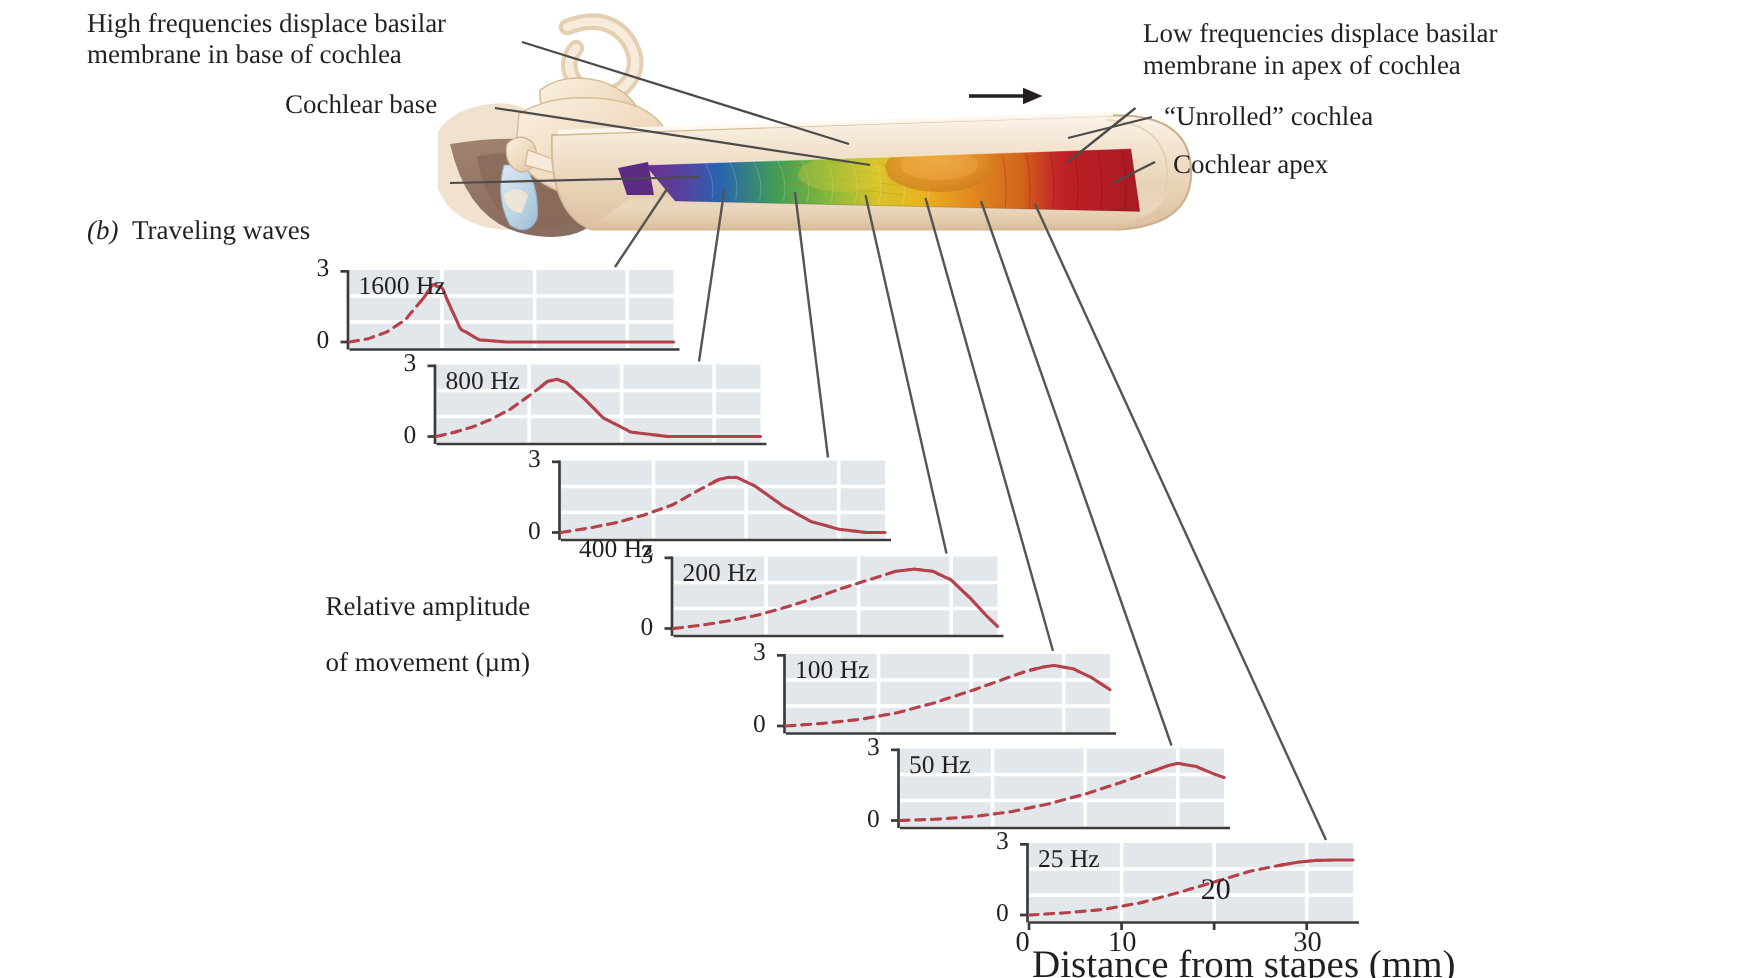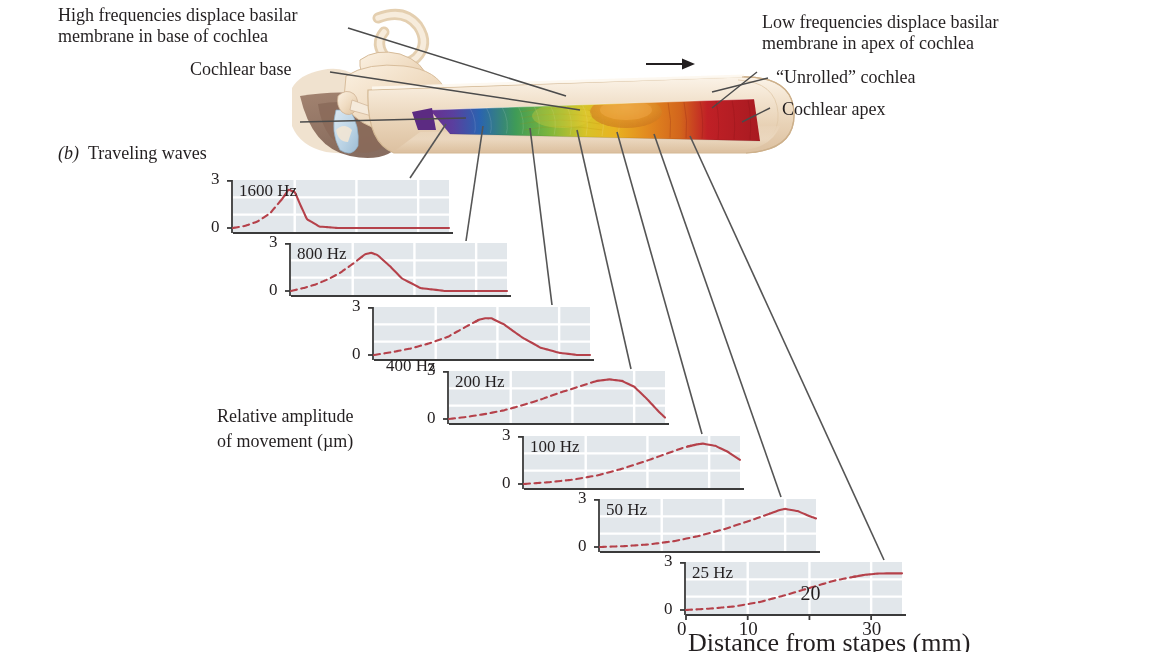--- a/index.html
+++ b/index.html
@@ -295,21 +295,21 @@
   <div class="lbl sz18" style="left:762px;top:12px;">Low frequencies displace basilar
 membrane in apex of cochlea</div>
 
   <div class="lbl sz18" style="left:776px;top:67px;">“Unrolled” cochlea</div>
 
   <div class="lbl sz18" style="left:782px;top:99px;">Cochlear apex</div>
 
   <div class="lbl sz18 ital" style="left:58px;top:143px;">(b)</div>
   <div class="lbl sz18" style="left:88px;top:143px;">Traveling waves</div>
 
-  <div class="lbl sz18" style="left:217px;top:406px;">Relative amplitude</div>
+  <div class="lbl sz18" style="left:217px;top:394px;">Relative amplitude</div>
   <div class="lbl sz18" style="left:217px;top:431px;">of movement (µm)</div>
 
   <div class="lbl sz19" style="left:666px;top:628px;">Distance from stapes (mm)</div>
 
   <div id="overlays">
       <div class="panel-title" style="left: 239px; top: 181px;">1600 Hz</div>
       <div class="axnum" style="left: 211px; top: 169px;">3</div>
       <div class="axnum" style="left: 211px; top: 217px;">0</div>
       <div class="panel-title" style="left: 297px; top: 244px;">800 Hz</div>
       <div class="axnum" style="left: 269px; top: 232px;">3</div>

